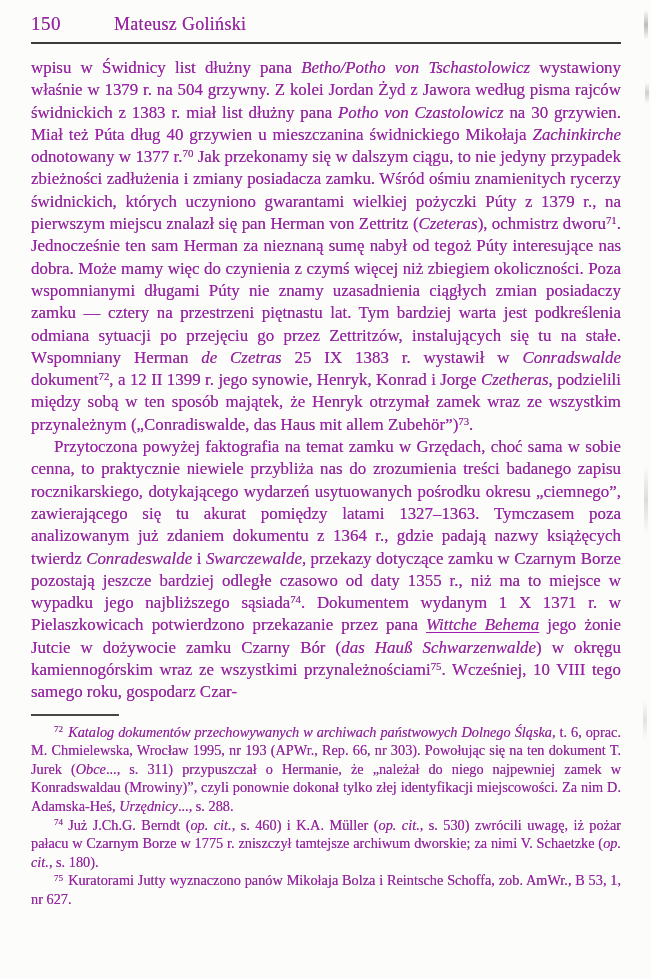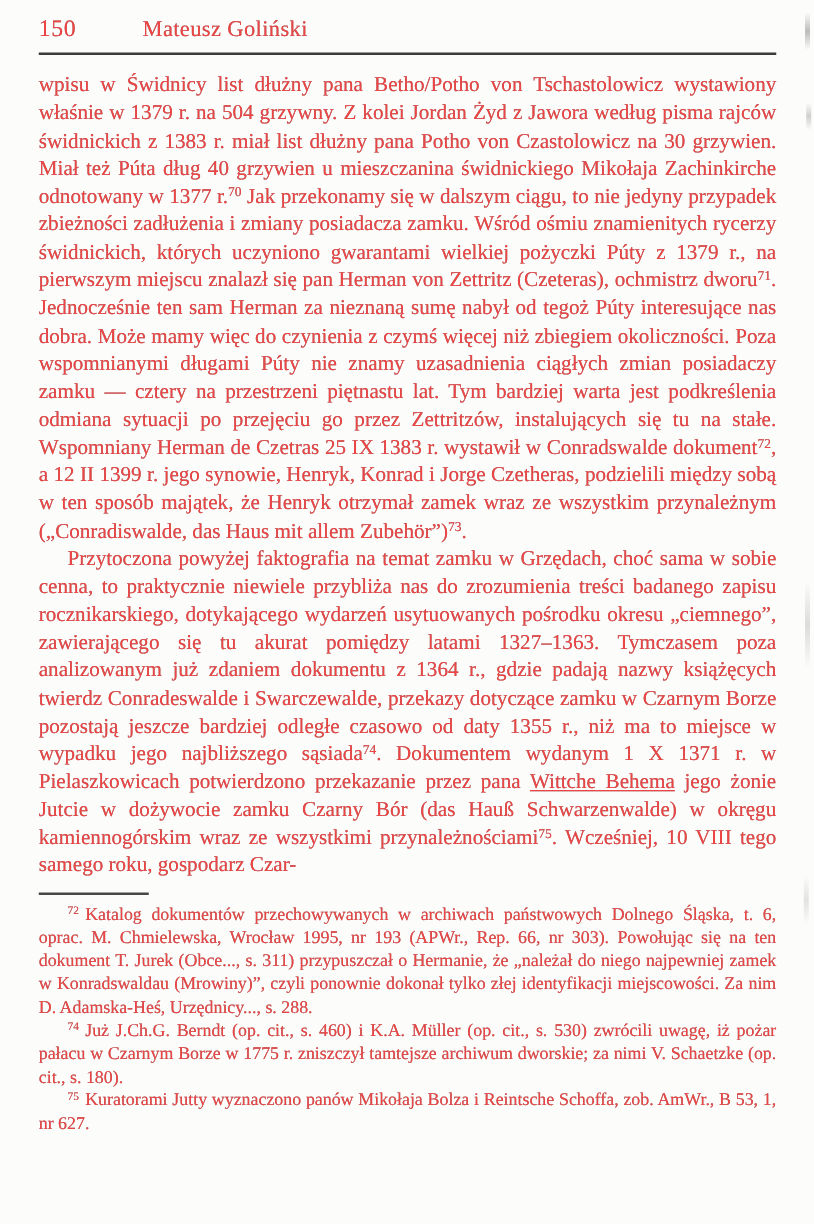--- a/index.html
+++ b/index.html
@@ -11,21 +11,21 @@
     background: #fcfcfb;
   }
   .page {
     position: relative;
     width: 651px;
     height: 734px;
     box-sizing: border-box;
     padding: 13px 30px 0 31px;
     background: #fcfcfb;
     font-family: "Liberation Serif", "DejaVu Serif", serif;
-    color: #ef4444;
+    color: #a21caf;
     text-shadow: 0 0 0.45px rgba(20,20,20,0.55);
   }
   header.pagehead {
     display: flex;
     align-items: baseline;
   }
   .pagenum {
     font-size: 19px;
     letter-spacing: 0.5px;
   }
@@ -52,21 +52,21 @@
   p.para.indent {
     text-indent: 23px;
   }
   sup {
     font-size: 64%;
     line-height: 0;
     vertical-align: baseline;
     position: relative;
     top: -0.48em;
   }
-  .it { }
+  .it { font-style: italic; }
   .ul { text-decoration: underline; text-decoration-thickness: 1.2px; text-underline-offset: 2px; }
   .fn-rule {
     width: 88px;
     margin: 10px 0 7px 0;
     border: 0;
     border-top: 2px solid #474747;
     height: 0;
   }
   section.footnotes {
     font-size: 14.3px;

